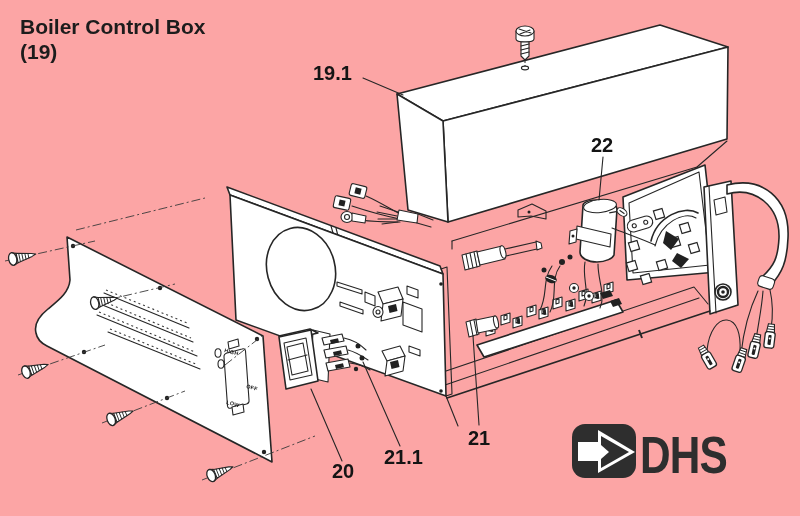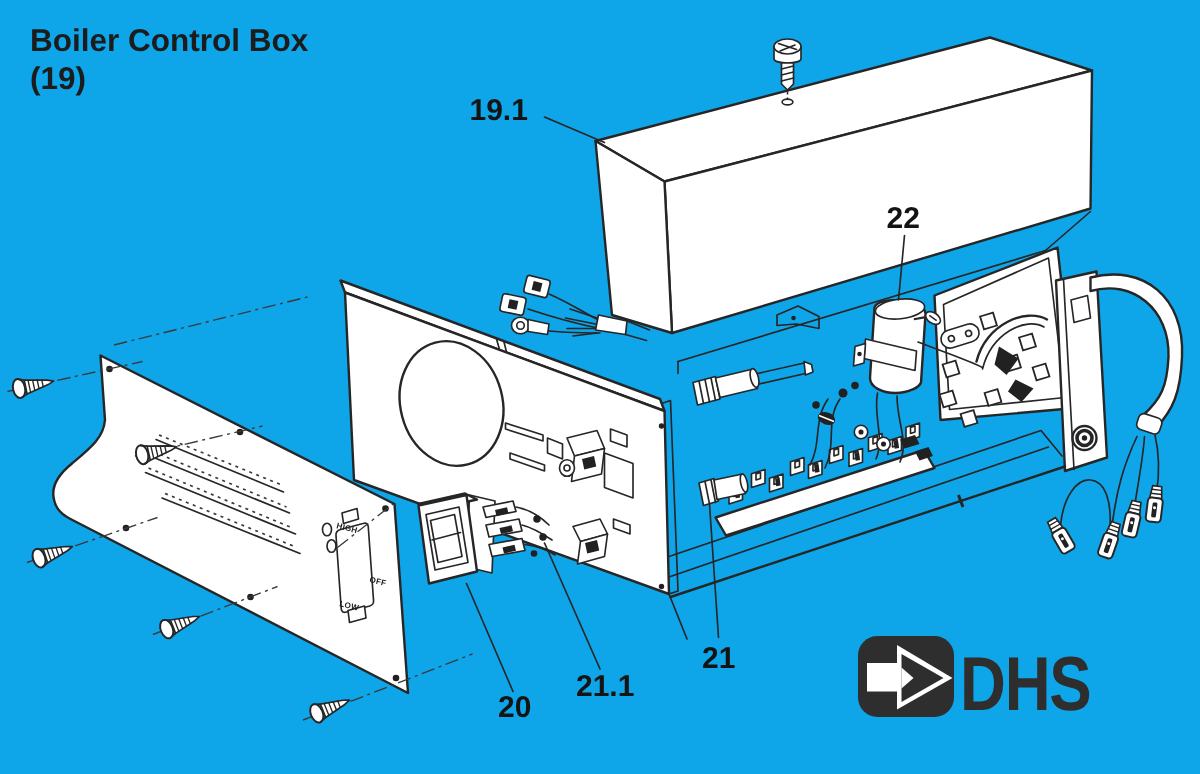--- a/index.html
+++ b/index.html
@@ -1,16 +1,16 @@
 <!DOCTYPE html>
 <html><head>
 <meta charset="utf-8">
 <style>
   html,body{margin:0;padding:0;background:#e8e8e8;font-family:"Liberation Sans",sans-serif;}
-  .stage{width:800px;height:516px;background:#0ea5e9;position:relative;margin:0 auto;overflow:hidden;}
+  .stage{width:800px;height:516px;background:#fca5a5;position:relative;margin:0 auto;overflow:hidden;}
   svg{display:block;width:800px;height:516px;}
   .ln{fill:none;stroke:#262626;stroke-width:1.6;stroke-linecap:round;stroke-linejoin:round;}
   .ln2{fill:none;stroke:#262626;stroke-width:1.1;stroke-linecap:round;stroke-linejoin:round;}
   .wh{fill:#ffffff;stroke:#262626;stroke-width:1.6;stroke-linejoin:round;}
   .wh2{fill:#ffffff;stroke:#262626;stroke-width:1.1;stroke-linejoin:round;}
   .dk{fill:#212121;stroke:none;}
   .dd{fill:none;stroke:#3a3a3a;stroke-width:0.9;stroke-dasharray:9 3 2 3;}
   .ttl{font-size:21px;font-weight:700;fill:#1c1c1c;}
   .lbl{font-size:20px;font-weight:700;fill:#141414;}
   .tiny{font-size:5.4px;font-weight:700;fill:#1c1c1c;letter-spacing:.2px;}

